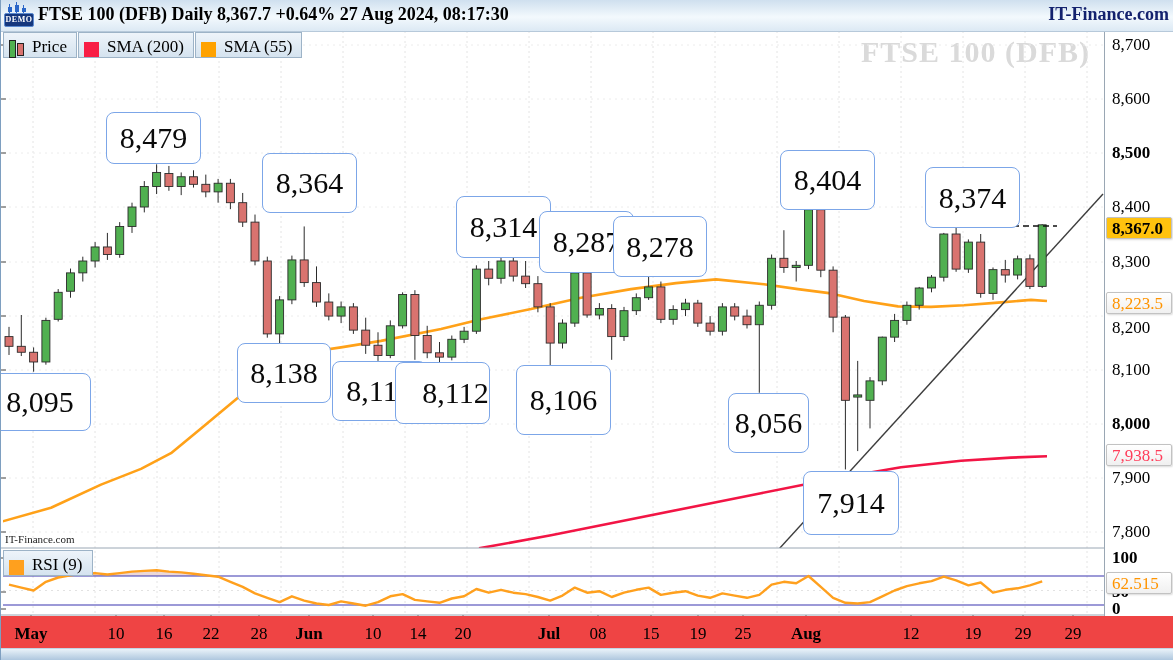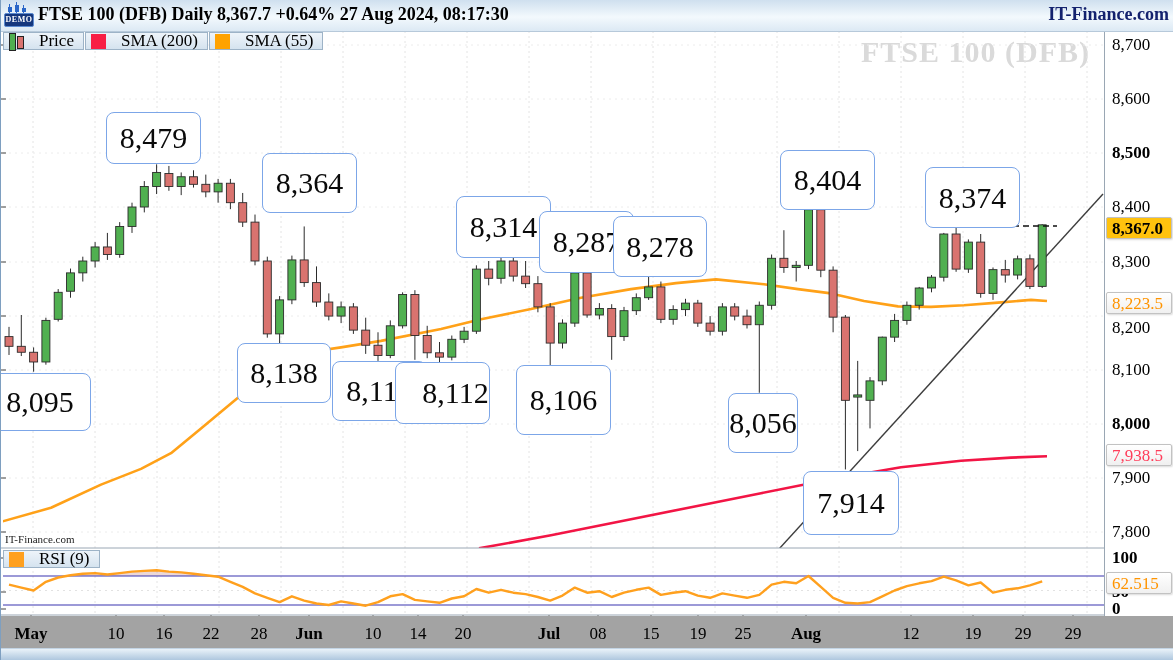--- a/index.html
+++ b/index.html
@@ -19,21 +19,21 @@
              border:1px solid #5b8ad0;border-radius:2px;color:#fff;font-size:8px;font-weight:bold;
              text-align:center;line-height:12px;letter-spacing:0.5px;}
   .title{position:absolute;left:37px;top:4px;font-size:18px;font-weight:bold;color:#000;white-space:nowrap;}
   .brand{position:absolute;right:5px;top:4px;font-size:18px;font-weight:bold;color:#14226e;}
   
   .watermark{position:absolute;left:860px;top:35px;font-size:30px;font-weight:600;color:#dadada;
              letter-spacing:1px;z-index:1;}
   svg.chart{position:absolute;left:0;top:0;z-index:2;}
   
   .chips{position:absolute;left:2px;top:32px;display:flex;z-index:10;}
-  .chip{display:flex;align-items:center;gap:15px;height:18px;padding:0 9px 0 5px;margin-right:1px;
+  .chip{display:flex;align-items:flex-end;gap:8px;height:26px;padding:0 9px 0 5px;margin-right:1px;
         background:linear-gradient(180deg,#eef4fa,#d5e3ef);border:1px solid #9db3c7;
         font-size:17px;color:#000;box-sizing:border-box;cursor:pointer;}
   .chip .sw{width:15px;height:15px;display:inline-block;}
   .cico{display:inline-flex;align-items:flex-start;height:17px;}
   .cico i{display:block;}
   .cico .g{width:5px;height:16px;background:#50b050;border:1px solid #222;}
   .cico .r{width:5px;height:11px;background:#d9736f;border:1px solid #222;margin-left:1px;margin-top:3px;}
   .rsi-chip{top:550px;}
   .mini-brand{position:absolute;left:4px;top:533px;font-size:11px;color:#222;z-index:9;}
   
@@ -42,21 +42,21 @@
            z-index:5;box-sizing:border-box;}
   
   .yaxis{position:absolute;left:1103px;top:31px;width:70px;height:617px;background:#fff;
          border-left:1px solid #9aa7b4;z-index:6;}
   .ylab{position:absolute;left:7px;height:24px;line-height:24px;font-size:17px;color:#000;white-space:nowrap;}
   .ylab.b{font-weight:bold;}
   .tag{position:absolute;left:1px;width:66px;height:22px;line-height:22px;font-size:17px;
        padding-left:5px;border:1px solid #c2c2c2;border-radius:2px;box-sizing:border-box;
        background:linear-gradient(180deg,#ffffff,#f0f0f0);box-shadow:1px 1px 2px rgba(0,0,0,0.15);z-index:8;}
   
-  .xaxis{position:absolute;left:0;top:616px;width:1173px;height:32px;background:#a3a3a3;z-index:6;}
+  .xaxis{position:absolute;left:0;top:616px;width:1173px;height:32px;background:#ef4444;z-index:6;}
   .xlab{position:absolute;top:8px;width:70px;margin-left:-35px;text-align:center;font-size:17px;color:#000;}
   .xlab.b{font-weight:bold;}
   .bottomstrip{position:absolute;left:0;top:648px;width:1173px;height:12px;
                background:linear-gradient(180deg,#e9f2f9,#a9c3dc);border-top:1px solid #c3d4e4;z-index:6;}
 </style>
 </head>
 <body>
 
 <div class="app">
 
@@ -361,21 +361,21 @@
       <div class="callout" style="left: -12px; top: 373px; width: 102px; height: 58px;">8,095</div>
       <div class="callout" style="left: 236px; top: 343px; width: 94px; height: 60px;">8,138</div>
       <div class="callout" style="left: 331px; top: 361px; width: 95px; height: 60px;">8,115</div>
       <div class="callout" style="left: 394px; top: 362px; width: 95px; height: 62px; padding-left: 26px;">8,112</div>
       <div class="callout" style="left: 515px; top: 365px; width: 95px; height: 70px;">8,106</div>
       <div class="callout" style="left: 455px; top: 196px; width: 95px; height: 62px;">8,314</div>
       <div class="callout" style="left: 538px; top: 211px; width: 95px; height: 62px;">8,287</div>
       <div class="callout" style="left: 612px; top: 216px; width: 94px; height: 61px;">8,278</div>
       <div class="callout" style="left: 779px; top: 150px; width: 95px; height: 60px;">8,404</div>
       <div class="callout" style="left: 924px; top: 167px; width: 95px; height: 61px;">8,374</div>
-      <div class="callout" style="left: 727px; top: 393px; width: 70px; height: 60px;">8,056</div>
+      <div class="callout" style="left: 727px; top: 393px; width: 81px; height: 60px;">8,056</div>
       <div class="callout" style="left: 802px; top: 471px; width: 96px; height: 64px;">7,914</div>
     </div>
 
   <div class="yaxis" id="yaxis">
       <div class="ylab" style="top: 2px;">8,700</div>
       <div class="ylab" style="top: 56px;">8,600</div>
       <div class="ylab b" style="top: 110px;">8,500</div>
       <div class="ylab" style="top: 164px;">8,400</div>
       <div class="ylab" style="top: 219px;">8,300</div>
       <div class="ylab" style="top: 285px; text-align: right;">8,200</div>

